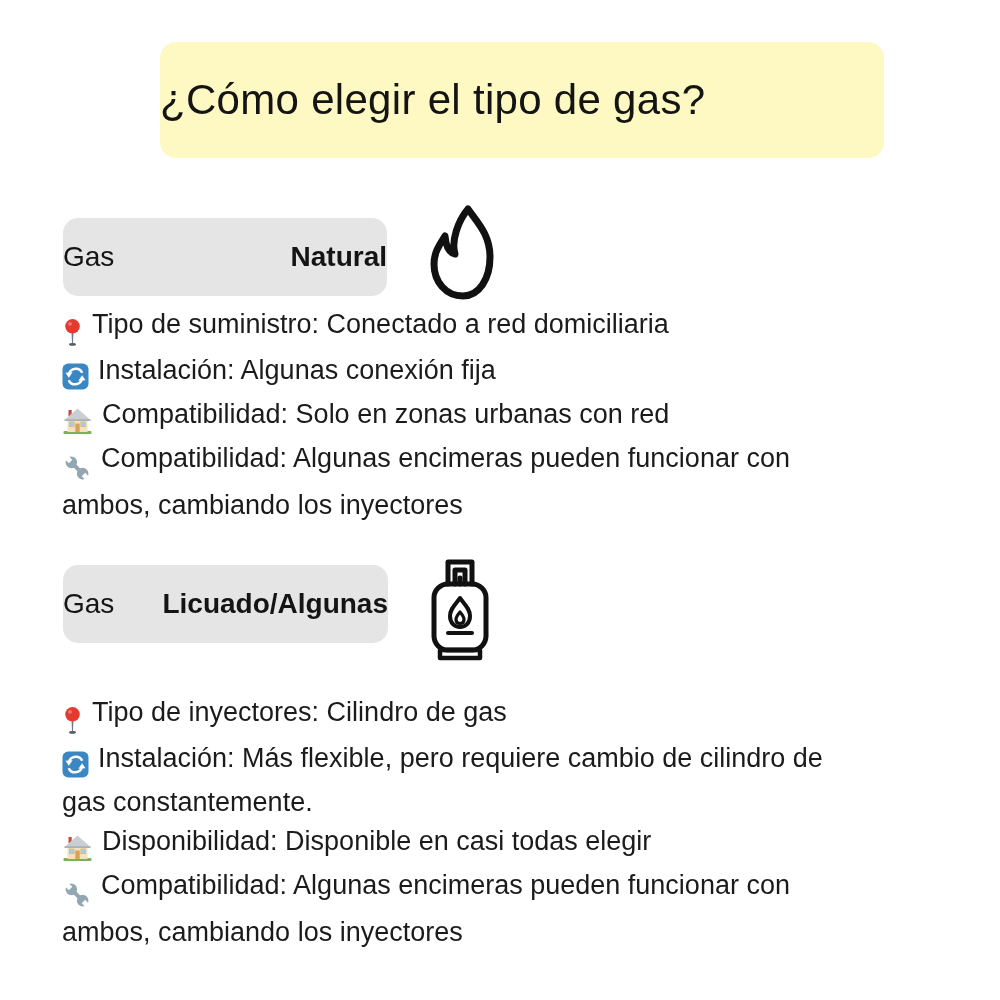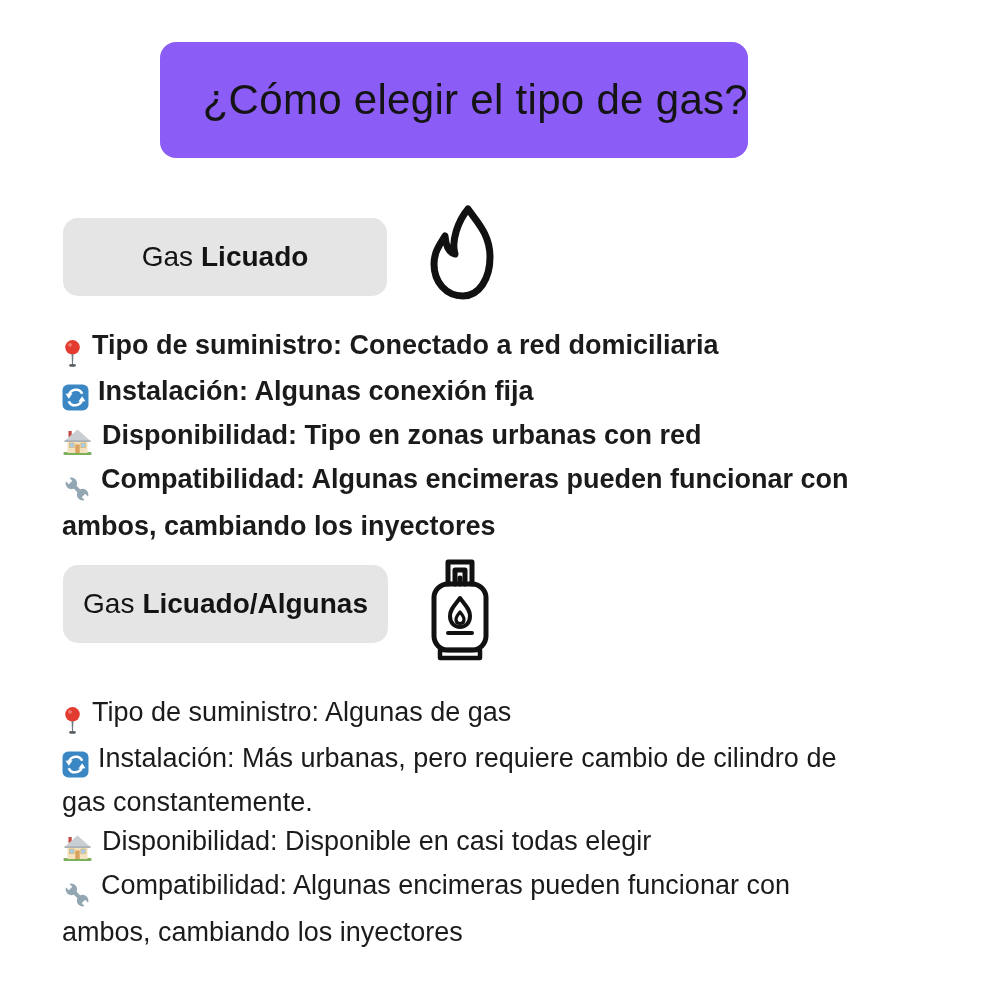--- a/index.html
+++ b/index.html
@@ -1,42 +1,42 @@
 <!DOCTYPE html>
 <html><head>
 <meta charset="utf-8">
 <style>
   html,body{margin:0;padding:0;background:#ffffff;}
   .canvas{
     position:relative;width:1000px;height:1000px;background:#ffffff;
     font-family:"Liberation Sans", sans-serif;color:#1a1a1a;overflow:hidden;
   }
   .title-box{
-    position:absolute;left:160px;top:42px;width:588px;height:116px;
-    background:#8b5cf6;border-radius:16px;
-    display:flex;align-items:center;justify-content:flex-end;
+    position:absolute;left:160px;top:42px;width:724px;height:116px;
+    background:#fef9c3;border-radius:16px;
+    display:flex;align-items:center;justify-content:flex-start;
   }
   .title-box h1{
     margin:0;font-size:42px;font-weight:500;color:#141414;letter-spacing:.3px;white-space:nowrap;
   }
   .badge{
     position:absolute;background:#e5e5e5;border-radius:15px;
-    display:flex;align-items:center;justify-content:center;
+    display:flex;align-items:center;justify-content:space-between;
     font-size:28px;color:#141414;white-space:nowrap;
   }
   .badge .bold{font-weight:700;margin-left:8px;}
   .badge-1{left:63px;top:218px;width:324px;height:78px;}
   .badge-2{left:63px;top:565px;width:325px;height:78px;}
   .hero-icon{position:absolute;}
   .hero-flame{left:424px;top:203px;}
   .hero-cyl{left:428px;top:552px;}
   .list{
     position:absolute;width:900px;font-size:27px;line-height:39px;color:#1b1b1b;
   }
-  .list-1{left:62px;top:326px;font-weight:bold;}
+  .list-1{left:62px;top:305px;}
   .list-2{left:62px;top:693px;}
   .item{margin:0;}
   .txt{white-space:pre-line;}
   .emoji{display:inline-block;margin-right:9px;}
   .emoji svg{display:inline-block;vertical-align:middle;}
   .e-pin{vertical-align:-7px;}
   .e-ref{vertical-align:-5px;}
   .e-house{vertical-align:-5px;}
   .e-wrench{vertical-align:-8px;}
 </style>
@@ -44,21 +44,21 @@
 <body>
 
 <div class="canvas">
 
   <div class="title-box">
     <h1>¿Cómo elegir el tipo de gas?</h1>
   </div>
 
   <div class="badge badge-1">
     <span>Gas</span>
-    <span class="bold">Licuado</span>
+    <span class="bold">Natural</span>
   </div>
 
   <span class="hero-icon hero-flame">
     <svg width="80" height="100" viewBox="0 0 80 100" fill="none">
       <path d="M44 6 C54 20 66 32 66 54 C66 76 55 93 39 93 C22 93 10 79 10 61 C10 49 16 41 21 33 C22 44 26 50 31 51 C27 38 34 18 44 6 Z" stroke="#111111" stroke-width="7" stroke-linejoin="round" stroke-linecap="round"></path>
     </svg>
   </span>
 
   <div class="list list-1">
     <p class="item">
@@ -87,21 +87,21 @@
         <svg width="31" height="28" viewBox="0 0 30 28">
           <rect x="1" y="24" width="28" height="3" rx="1" fill="#7cb15a"></rect>
           <rect x="6" y="3" width="3.2" height="6" fill="#c64a41"></rect>
           <rect x="5" y="12" width="20" height="13" fill="#f3e2bd"></rect>
           <polygon points="15,1.5 28,13 2,13" fill="#c9ced2"></polygon>
           <rect x="2" y="12.2" width="26" height="1.8" fill="#aab2b8"></rect>
           <rect x="7" y="15" width="4.6" height="4.6" fill="#a7cdec" stroke="#d9b877" stroke-width="0.8"></rect>
           <rect x="18.4" y="15" width="4.6" height="4.6" fill="#a7cdec" stroke="#d9b877" stroke-width="0.8"></rect>
           <rect x="12.8" y="16.5" width="4.4" height="8.5" fill="#d9a15e"></rect>
         </svg>
-      </span><span class="txt">Disponibilidad: Tipo en zonas urbanas con red</span>
+      </span><span class="txt">Compatibilidad: Solo en zonas urbanas con red</span>
     </p>
     <p class="item">
       <span class="emoji e-wrench">
         <svg width="30" height="30" viewBox="0 0 30 30">
           <g transform="rotate(-45 15 15)" fill="#93a7b3">
             <rect x="13" y="6" width="4" height="18"></rect>
             <circle cx="15" cy="7" r="5.8"></circle>
             <circle cx="15" cy="23" r="5.8"></circle>
             <rect x="12.6" y="-0.5" width="4.8" height="6.4" fill="#ffffff"></rect>
             <rect x="12.6" y="24.1" width="4.8" height="6.4" fill="#ffffff"></rect>
@@ -132,32 +132,32 @@
 
   <div class="list list-2">
     <p class="item">
       <span class="emoji e-pin">
         <svg width="21" height="32" viewBox="0 0 22 32">
           <circle cx="11" cy="9" r="7.6" fill="#e33b30"></circle>
           <circle cx="8.4" cy="6.4" r="2" fill="#ef7a6f"></circle>
           <polygon points="10,16 12,16 11.5,27 10.5,27" fill="#6f7a82"></polygon>
           <ellipse cx="11" cy="28" rx="3.6" ry="1.4" fill="#545c62"></ellipse>
         </svg>
-      </span><span class="txt">Tipo de suministro: Algunas de gas</span>
+      </span><span class="txt">Tipo de inyectores: Cilindro de gas</span>
     </p>
     <p class="item">
       <span class="emoji e-ref">
         <svg width="27" height="27" viewBox="0 0 26 26">
           <rect x="0.5" y="0.5" width="25" height="25" rx="5.5" fill="#3b87c4"></rect>
           <path d="M19.5 9.5 A6.7 6.7 0 0 0 6.8 10.8" stroke="#ffffff" stroke-width="2.4" fill="none"></path>
           <polygon points="3.4,9.4 10.2,9.0 6.6,14.2" fill="#ffffff"></polygon>
           <path d="M6.5 16.5 A6.7 6.7 0 0 0 19.2 15.2" stroke="#ffffff" stroke-width="2.4" fill="none"></path>
           <polygon points="22.6,16.6 15.8,17.0 19.4,11.8" fill="#ffffff"></polygon>
         </svg>
-      </span><span class="txt">Instalación: Más urbanas, pero requiere cambio de cilindro de
+      </span><span class="txt">Instalación: Más flexible, pero requiere cambio de cilindro de
 gas constantemente.</span>
     </p>
     <p class="item">
       <span class="emoji e-house">
         <svg width="31" height="28" viewBox="0 0 30 28">
           <rect x="1" y="24" width="28" height="3" rx="1" fill="#7cb15a"></rect>
           <rect x="6" y="3" width="3.2" height="6" fill="#c64a41"></rect>
           <rect x="5" y="12" width="20" height="13" fill="#f3e2bd"></rect>
           <polygon points="15,1.5 28,13 2,13" fill="#c9ced2"></polygon>
           <rect x="2" y="12.2" width="26" height="1.8" fill="#aab2b8"></rect>

